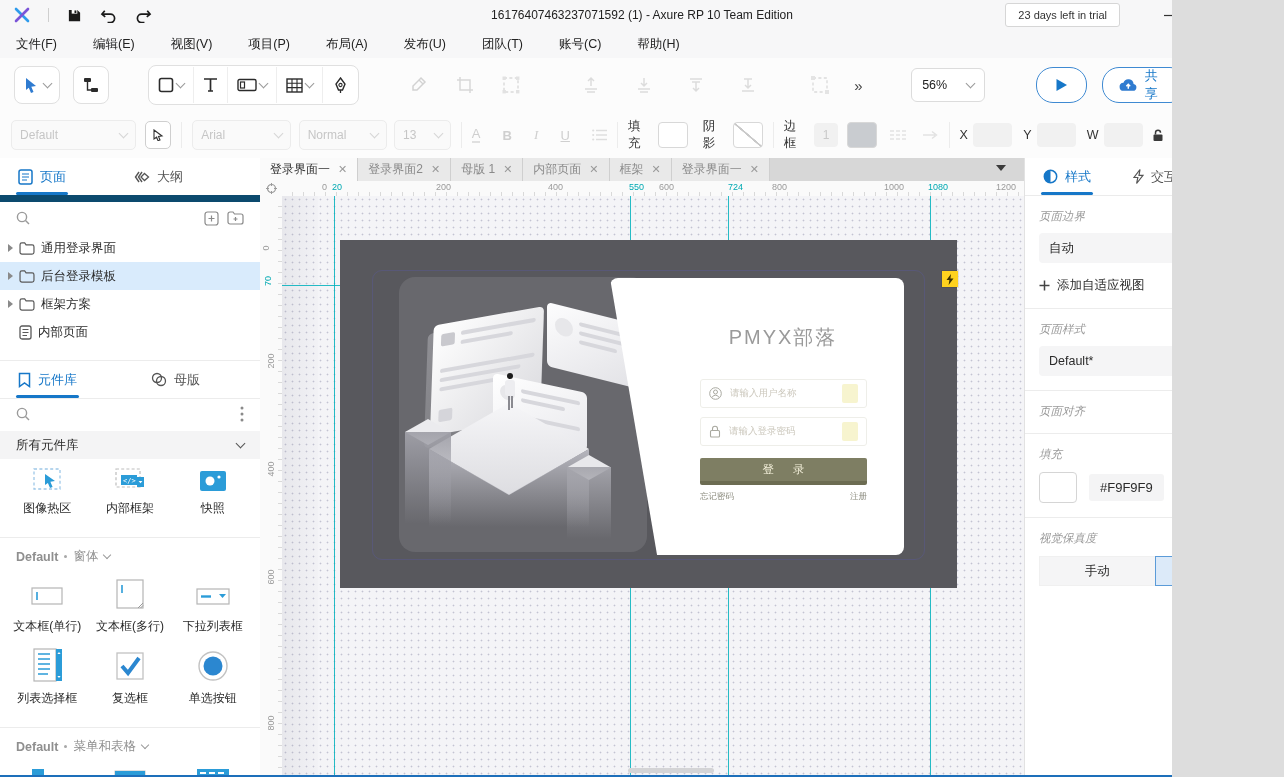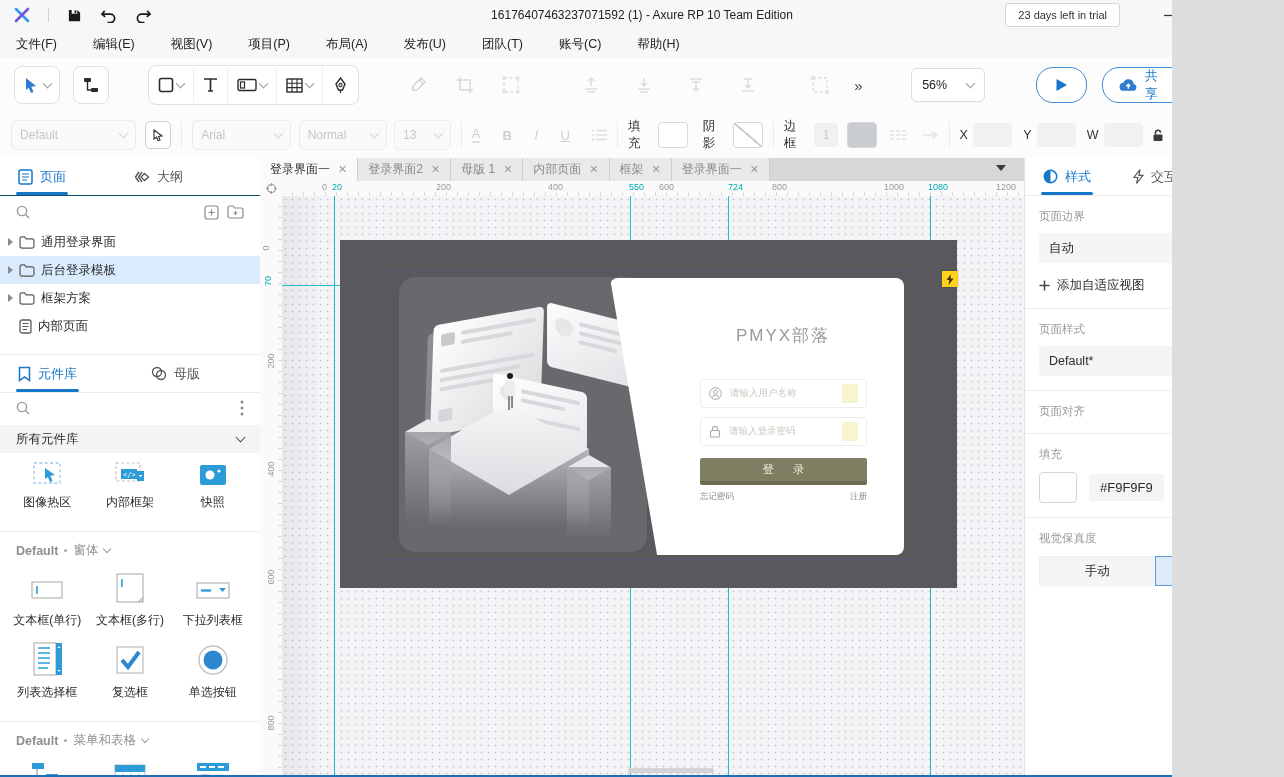--- a/index.html
+++ b/index.html
@@ -54,21 +54,21 @@
   .fb-label{color:#333;font-size:12.5px;}
   .fb-field{height:24px;background:#f1f1f1;border-radius:4px;}
   .fb-sep{width:1px;height:26px;background:#ececec;margin:0 10px;}
   .swatch{width:30px;height:24px;border:1px solid #d8d8d8;border-radius:4px;background:#fff;}
   .icon-btn-sm{width:26px;height:26px;border:1px solid #cfcfcf;border-radius:5px;background:#fff;
                display:flex;align-items:center;justify-content:center;}
 
   
   .left-panel{position:absolute;left:0;top:158px;width:260px;height:619px;background:#fff;
               border-right:1px solid #e2e2e2;overflow:hidden;}
-  .panel-tabs{height:37px;border-bottom:1px solid #0c4a6e;display:flex;align-items:center;padding:0 18px;gap:10px;}
+  .panel-tabs{height:37px;border-bottom:7px solid #0c4a6e;display:flex;align-items:center;padding:0 18px;gap:10px;}
   .ptab{display:flex;align-items:center;gap:7px;height:100%;position:relative;color:#555;font-size:13px;}
   .ptab.active{color:#1677c8;}
   .ptab .underline{position:absolute;left:-2px;right:-2px;bottom:0;height:3px;background:#1677c8;border-radius:2px;}
   .search-row{height:32px;display:flex;align-items:center;padding:0 16px;gap:8px;}
   .tree-row{height:28px;display:flex;align-items:center;padding-left:6px;gap:6px;font-size:12.5px;color:#2b2b2b;}
   .tree-row.selected{background:#d9ebfc;}
   .caret{width:0;height:0;border-left:5px solid #8a8a8a;border-top:4px solid transparent;border-bottom:4px solid transparent;margin-left:2px;}
   .widget-grid{display:grid;grid-template-columns:1fr 1fr 1fr;row-gap:2px;padding:4px 6px 6px;}
   .widget{display:flex;flex-direction:column;align-items:center;justify-content:flex-end;gap:7px;padding:4px 0 6px;}
   .widget .wlabel{font-size:12px;color:#2b2b2b;white-space:nowrap;}
@@ -117,38 +117,38 @@
                      border:1px solid rgba(90,90,140,0.55);border-radius:10px;}
   .illus{position:absolute;left:59px;top:37px;width:248px;height:275px;border-radius:16px;background:#68686d;overflow:hidden;}
   .iso-card{position:absolute;border-radius:5px;background:linear-gradient(135deg,#ffffff,#dadade);}
   .iso-line{height:4px;border-radius:2px;background:#d7d7dc;margin:6px 9px 0;}
   .iso-circ{border-radius:50%;background:#e7e7ea;position:absolute;}
   .fadecube-top{position:absolute;clip-path:polygon(50% 0,100% 50%,50% 100%,0 50%);}
   .fadecube-body{position:absolute;}
   .login-card{position:absolute;left:270px;top:38px;width:294px;height:277px;background:#ffffff;
               border-radius:8px;clip-path:polygon(0 0,100% 0,100% 100%,16% 100%);}
   .lc-title{position:absolute;left:60px;top:46px;width:226px;text-align:center;color:#9a9a9a;
-            font-size:17px;letter-spacing:2px;}
+            font-size:20px;letter-spacing:2px;}
   .lc-input{position:absolute;left:90px;width:167px;height:29px;border:1px solid #eeeee9;border-radius:3px;
             background:#fff;display:flex;align-items:center;gap:8px;padding:0 8px;box-sizing:border-box;}
   .lc-ph{color:#ccc8bd;font-size:9.5px;flex:1;}
   .lc-ybox{width:16px;height:19px;background:#f7f4cf;border-radius:2px;}
   .lc-btn{position:absolute;left:90px;top:180px;width:167px;height:27px;background:#7e7e63;
           border-bottom:4px solid #6c6c52;border-radius:2px;display:flex;align-items:center;justify-content:center;
           color:#f3efda;font-size:11.5px;letter-spacing:8px;text-indent:8px;box-sizing:border-box;}
   .lc-link{position:absolute;top:213px;font-size:8.5px;color:#8d8d80;}
   .bolt-badge{position:absolute;width:16px;height:16px;background:#ffd21e;display:flex;align-items:center;justify-content:center;
               box-shadow:0 0 0 1px rgba(0,0,0,0.08);}
 
   
   .right-panel{position:absolute;left:1024px;top:158px;width:260px;height:619px;background:#fff;
                border-left:1px solid #e2e2e2;overflow:hidden;}
   .rp-tabs{height:37px;border-bottom:1px solid #ebebeb;display:flex;align-items:center;justify-content:space-between;padding:0 18px;}
   .rp-body{padding:0 14px;}
-  .rp-label{color:#9a9a9a;font-size:11.5px;margin-top:13px;}
+  .rp-label{color:#9a9a9a;font-size:11.5px;margin-top:13px;font-style:italic;}
   .rp-select{height:30px;background:#f5f5f6;border-radius:4px;display:flex;align-items:center;
              justify-content:space-between;padding:0 10px;margin-top:9px;color:#2b2b2b;font-size:12.5px;}
   .rp-div{height:1px;background:#ececec;margin:14px -14px 0;}
   .seg-btn{flex:1;height:28px;display:flex;align-items:center;justify-content:center;font-size:12.5px;}
   .bottom-line{position:absolute;left:0;bottom:0;width:1284px;height:2px;background:#1d6fba;}
 </style>
 </head>
 <body>
 
 <div id="app">

